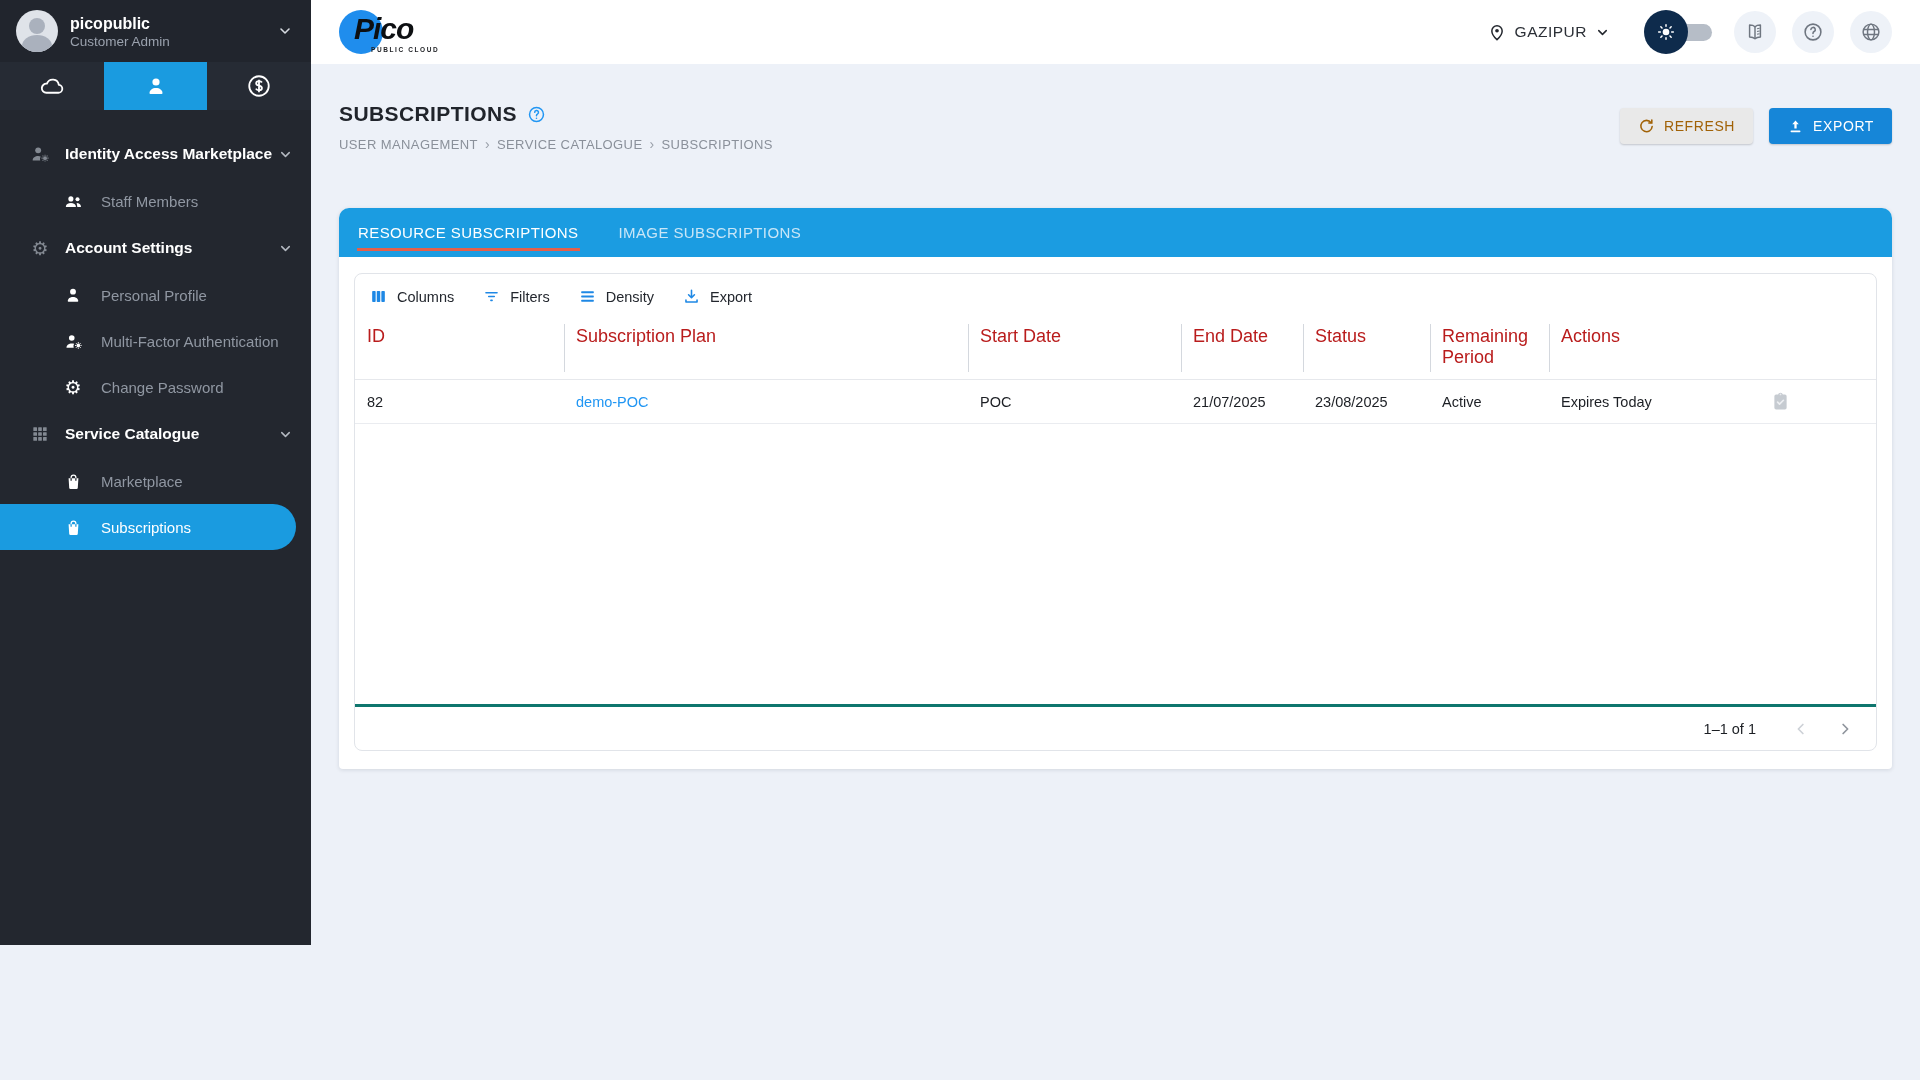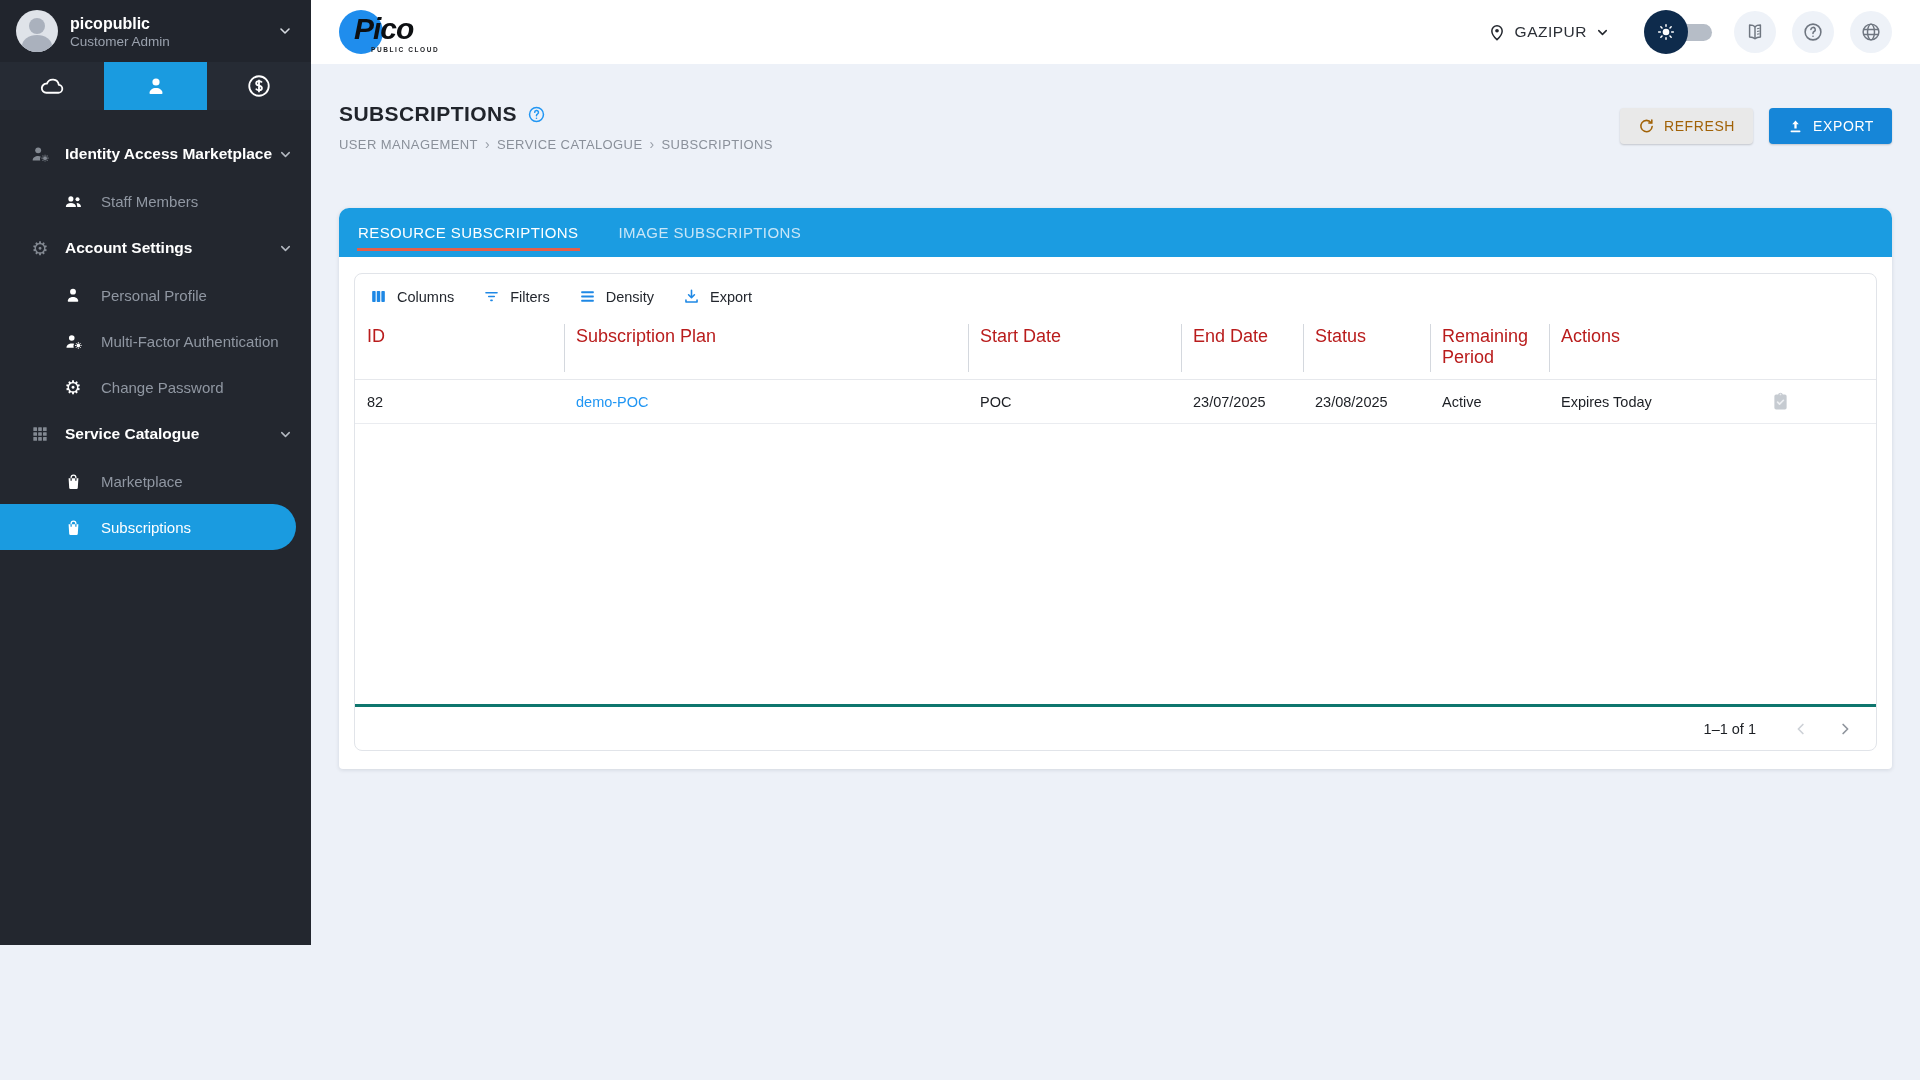--- a/index.html
+++ b/index.html
@@ -403,21 +403,21 @@
             <div class="th">Remaining Period</div>
             <div class="th">Actions</div>
           </div>
 
           <div class="trow">
             <div class="td">82</div>
             <div class="td">
                 <a>demo-POC</a>
               </div>
             <div class="td">POC</div>
-            <div class="td">23/07/2025</div>
+            <div class="td">21/07/2025</div>
             <div class="td">23/08/2025</div>
             <div class="td">Active</div>
             <div class="td">Expires Today</div>
             <div class="td">
               <span>
                 <svg width="21" height="21" viewBox="0 0 24 24">
                     <path fill="#c6cbd1" d="M17 4h-2.3a2.8 2.8 0 0 0-5.4 0H7a2 2 0 0 0-2 2v13.2a2 2 0 0 0 2 2h10a2 2 0 0 0 2-2V6a2 2 0 0 0-2-2z"></path>
                     <circle cx="12" cy="3.9" r="1" fill="#e9ecef"></circle>
                     <path d="M8.7 12.8l2.2 2.2 4.4-4.4" fill="none" stroke="#edeff2" stroke-width="1.9" stroke-linecap="round" stroke-linejoin="round"></path>
                   </svg>

